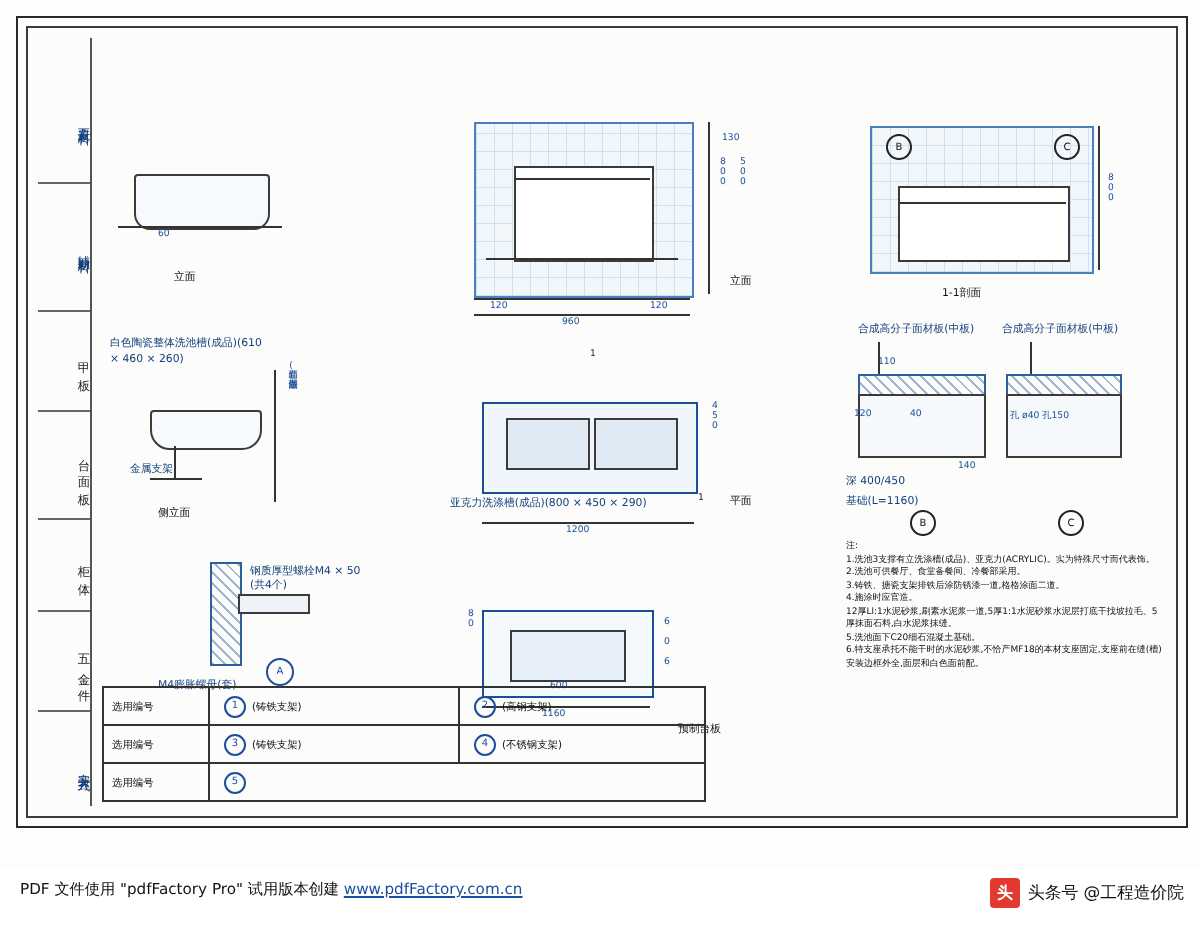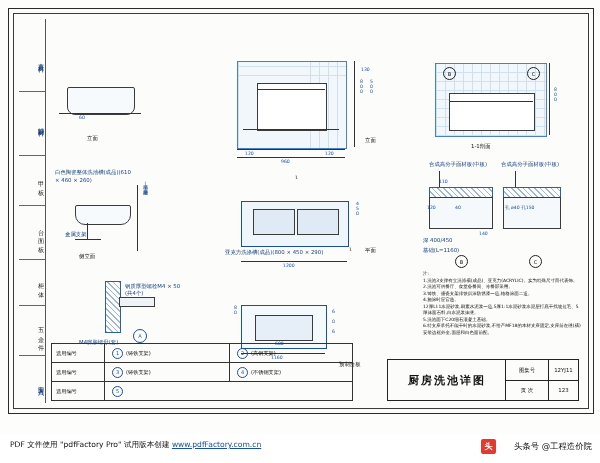--- a/index.html
+++ b/index.html
@@ -92,21 +92,21 @@
   .footer{
     position:absolute;left:0;bottom:0;width:600px;height:29px;background:#fff;
   }
   .foot-text{position:absolute;left:10px;top:6px;font-size:7.6px;color:#111;}
   .foot-link{color:#1a4fa0;text-decoration:underline;}
   .brand{position:absolute;right:8px;top:5px;display:flex;align-items:center;gap:4px;}
   .brand-logo{
     width:15px;height:15px;background:#e23a2e;border-radius:2px;color:#fff;
     font-size:8px;display:flex;align-items:center;justify-content:center;font-weight:bold;
   }
-  .brand-text{font-size:8.4px;color:#111;margin-left:14px;}
+  .brand-text{font-size:8.4px;color:#111;}
 </style>
 </head>
 <body>
 
 <div class="sheet">
   <div class="frame">
     <div class="inner-frame"></div>
 
     <div class="leftcol">
       <div class="vlabel" style="top:14px;height:54px;">主要材料</div>
@@ -250,36 +250,20 @@
       <div class="legrow" style="top:38px;">
         <div class="legcell" style="width:48px;">选用编号</div>
         <div class="legsep"></div>
         <div class="legcell" style="flex:1;">
           <span class="legcirc">5</span>
           <span></span>
         </div>
       </div>
     </div>
 
-    <div class="titleblk">
-      <div class="tb-left">
-        <span class="tb-title">厨房洗池详图</span>
-      </div>
-      <div class="tb-right">
-        <div class="tb-hr"></div>
-        <div class="tb-r-row" style="top:0;">
-          <div class="tb-r-c1">图集号</div>
-          <div class="tb-r-c2">12YJ11</div>
-        </div>
-        <div class="tb-r-row" style="top:50%;">
-          <div class="tb-r-c1">页 次</div>
-          <div class="tb-r-c2">123</div>
-        </div>
-      </div>
-    </div>
 
   </div>
 </div>
 
 <div class="footer">
   <div class="foot-text">
     <span>PDF 文件使用 "pdfFactory Pro" 试用版本创建 </span><span class="foot-link">www.pdfFactory.com.cn</span>
   </div>
   <div class="brand">
     <div class="brand-logo">头</div>

